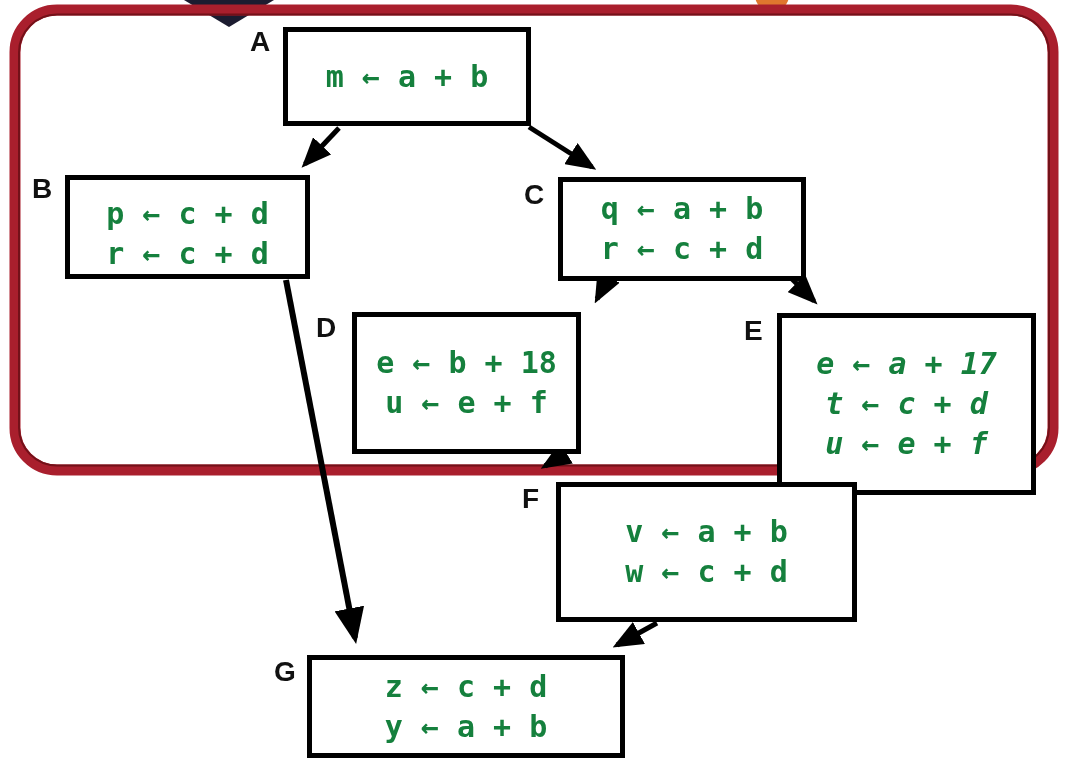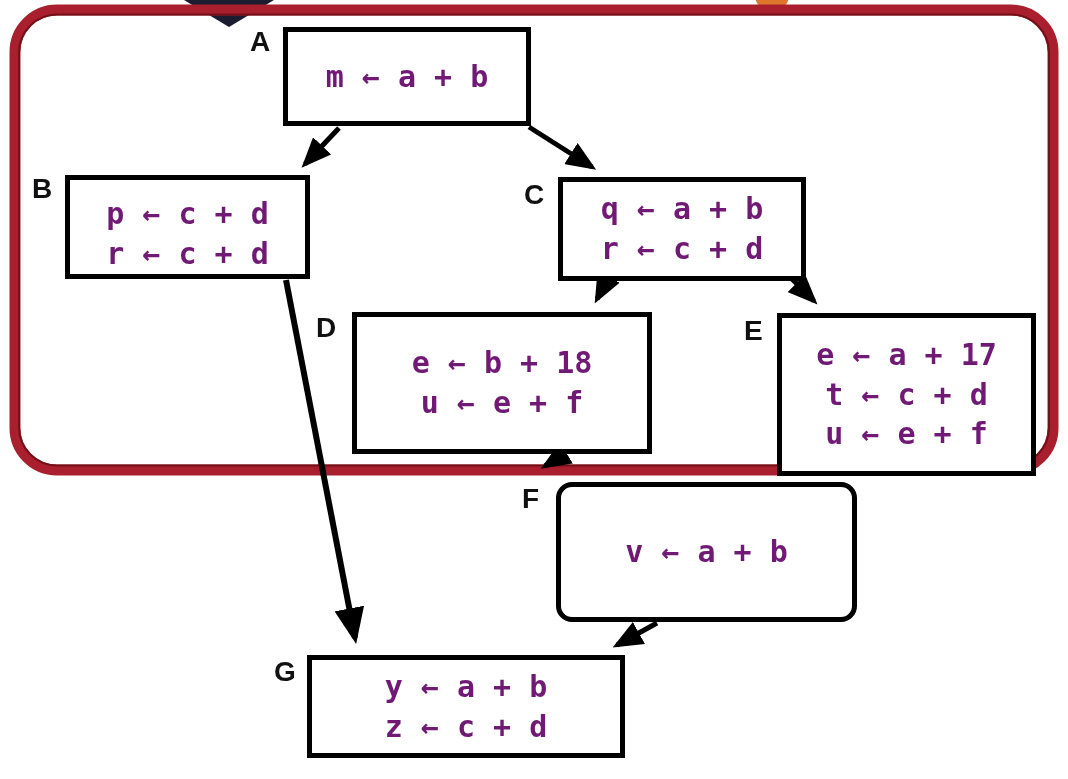--- a/index.html
+++ b/index.html
@@ -17,21 +17,21 @@
     border:5px solid #000000;
     background:#ffffff;
     box-sizing:border-box;
     display:flex;
     flex-direction:column;
     justify-content:center;
     align-items:center;
     font-family:"DejaVu Sans Mono", monospace;
     font-weight:bold;
     font-size:30px;
-    color:#701a75;
+    color:#15803d;
     line-height:1.33;
     z-index:3;
   }
   .code-line{white-space:pre;}
   .blabel{
     position:absolute;
     font-family:"Liberation Sans", sans-serif;
     font-weight:bold;
     font-size:28px;
     color:#111111;
@@ -81,33 +81,34 @@
   <div class="block" style="left:65px;top:175px;width:245px;height:104px;justify-content:flex-end;">
     <div class="code-line">p ← c + d</div>
     <div class="code-line">r ← c + d</div>
   </div>
 
   <div class="block" style="left:558px;top:177px;width:248px;height:104px;">
     <div class="code-line">q ← a + b</div>
     <div class="code-line">r ← c + d</div>
   </div>
 
-  <div class="block" style="left:352px;top:312px;width:300px;height:142px;">
+  <div class="block" style="left:352px;top:312px;width:229px;height:142px;">
     <div class="code-line">e ← b + 18</div>
     <div class="code-line">u ← e + f</div>
   </div>
 
-  <div class="block" style="left:777px;top:313px;width:259px;height:163px;">
+  <div class="block" style="left:777px;top:313px;width:259px;height:182px;font-style:italic;">
     <div class="code-line">e ← a + 17</div>
     <div class="code-line">t ← c + d</div>
     <div class="code-line">u ← e + f</div>
   </div>
 
-  <div class="block" style="left:556px;top:482px;width:301px;height:140px;border-radius:16px;">
+  <div class="block" style="left:556px;top:482px;width:301px;height:140px;">
     <div class="code-line">v ← a + b</div>
+    <div class="code-line">w ← c + d</div>
   </div>
 
   <div class="block" style="left:307px;top:655px;width:318px;height:103px;">
+    <div class="code-line">z ← c + d</div>
     <div class="code-line">y ← a + b</div>
-    <div class="code-line">z ← c + d</div>
   </div>
 
 </div>
 
 </body></html>

